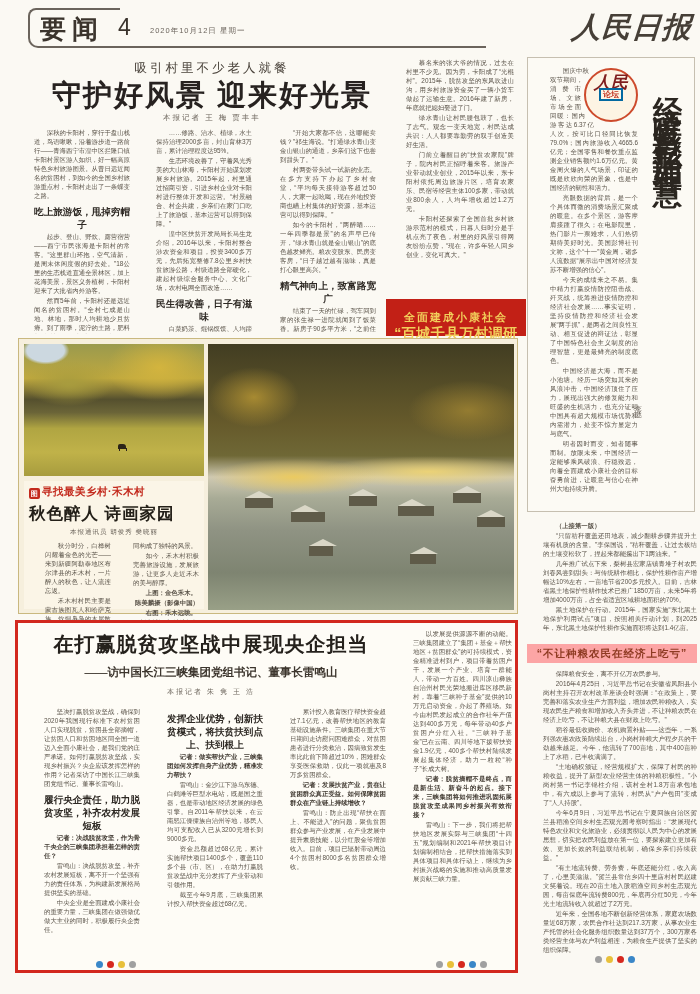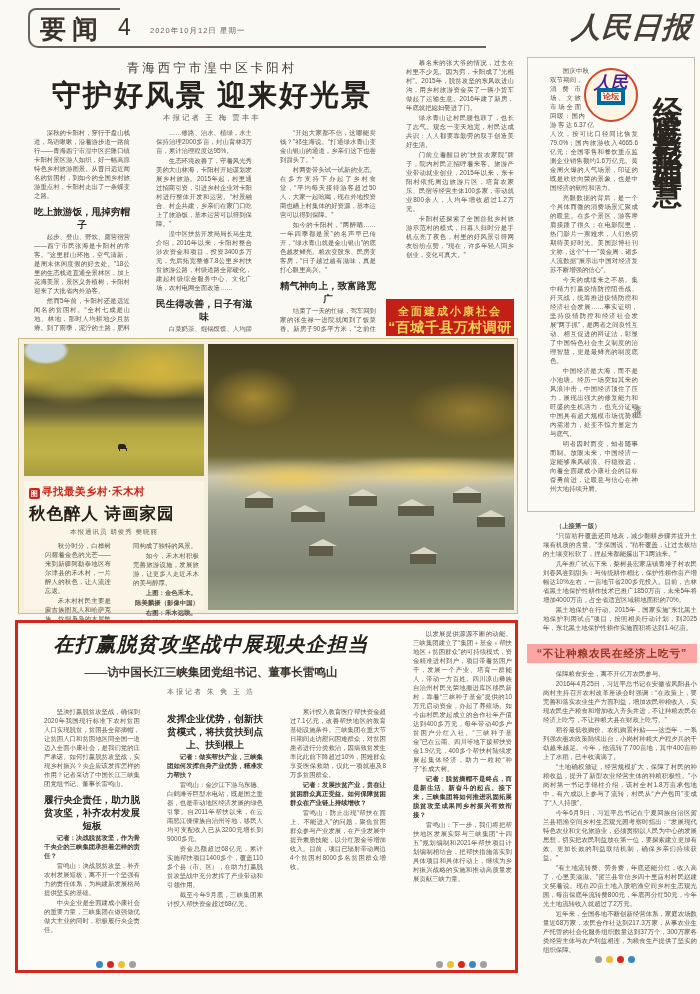--- a/index.html
+++ b/index.html
@@ -30,23 +30,23 @@
   .q { font-weight:bold; color:#433c34; }
   
   .lead-kicker { position:absolute; left:22px; top:60px; width:380px; text-align:center;
     font-size:12.5px; letter-spacing:3px; color:#4a433b; font-family:"Liberation Serif", serif; }
   .lead-title { position:absolute; left:22px; top:76px; width:380px; text-align:center;
     font-size:29px; font-weight:bold; letter-spacing:2px; color:#272220; }
   .lead-byline { position:absolute; left:22px; top:113px; width:380px; text-align:center;
     font-size:7.5px; color:#6e675e; letter-spacing:2px; }
   .lead-col { position:absolute; top:128px; height:206px; overflow:hidden; }
   .lead-col4 { position:absolute; top:58px; height:238px; overflow:hidden; }
-  .badge { position:absolute; left:386px; top:299px; width:128px; height:37px;
+  .badge { position:absolute; left:386px; top:299px; width:140px; height:37px;
     background:#c220165; background:#c22016; color:#f2cf5b; text-align:center;
-    font-weight:bold; padding-top:5px; }
+    font-weight:bold; padding-top:11px; }
   .badge .b1 { font-size:11px; letter-spacing:2px; }
   .badge .b2 { font-size:14px; letter-spacing:0.5px; }
   
   .photo-frame { position:absolute; left:18px; top:338px; width:500px; height:276px;
     border:1px solid #c9b87f; background:#f6efdd; }
   .photo-left { position:absolute; left:5px; top:5px; width:180px; height:132px;
     background:
       radial-gradient(ellipse 34px 20px at 12% 5%, #ccd8e0 0%, #ccd8e0 55%, rgba(204,216,224,0) 70%),
       radial-gradient(ellipse 70px 45px at 75% 18%, #d3b43e 0%, rgba(211,180,62,0) 75%),
       radial-gradient(ellipse 60px 30px at 25% 30%, #a89c3e 0%, rgba(168,156,62,0) 75%),
@@ -80,41 +80,41 @@
   .cap-strong { font-weight:bold; text-indent:2em; }
   .cap-credit { text-align:right; text-indent:0 !important; font-weight:bold; }
   
   .forum-box { position:absolute; left:527px; top:57px; width:168px; height:455px;
     border:1px solid #c6bfb0; background:#fcfaf4; }
   .forum-text { position:absolute; left:6px; top:8px; width:104px; height:438px; overflow:hidden; }
   .forum-logo { float:right; width:54px; height:54px; border-radius:50%;
     border:2px solid #cd4a2c; background:#fdf4e4; margin:2px 0 3px 3px; text-align:center;
     shape-outside:circle(50%); }
   .forum-logo .fl1 { display:block; font-size:17px; font-weight:bold; font-style:italic;
-    color:#4c1d95; margin-top:8px; font-family:"Liberation Serif", serif; }
+    color:#7f1d1d; margin-top:8px; font-family:"Liberation Serif", serif; }
   .forum-logo .fl2 { display:inline-block; font-size:8px; font-weight:bold; color:#c03322;
-    border:4px solid #0369a1; padding:0 2px; margin-top:1px; }
+    border:2px solid #0369a1; padding:0 2px; margin-top:1px; }
   .forum-vtitle { position:absolute; right:6px; top:16px; height:430px;
     writing-mode:vertical-rl; text-orientation:upright; font-size:29px; font-weight:bold;
     color:#2b2620; letter-spacing:9px; }
   .forum-author { position:absolute; right:52px; top:340px; writing-mode:vertical-rl;
     text-orientation:upright; font-size:8px; color:#6e675e; letter-spacing:6px; }
   
   .cont { position:absolute; left:527px; top:521px; width:170px; height:118px; overflow:hidden; }
   .cont .lead-in { font-weight:bold; text-indent:2em; }
   .grain-band { position:absolute; left:527px; top:644px; width:170px; height:19px;
     background:#fca5a5; color:#8e3a22; font-weight:bold; font-size:10.5px;
     text-align:center; line-height:19px; letter-spacing:1px; }
   .grain-body { position:absolute; left:527px; top:669px; width:170px; height:286px; overflow:hidden; }
   .credit { color:#433c34; }
   
   .redbox { position:absolute; left:15px; top:620px; width:503px; height:353px;
     border:3px solid #d2281e; background:#fefcf6; }
   .int-title { position:absolute; left:10px; top:8px; width:366px; text-align:center;
-    font-size:20px; font-weight:bold; letter-spacing:1px; color:#25211c;font-style:italic; }
+    font-size:20px; font-weight:bold; letter-spacing:1px; color:#25211c; }
   .int-subtitle { position:absolute; left:10px; top:42px; width:366px; text-align:center;
     font-size:11.5px; font-weight:bold; color:#3c352d; font-family:"Liberation Serif", serif; }
   .int-byline { position:absolute; left:10px; top:64px; width:366px; text-align:center;
     font-size:7px; color:#6e675e; letter-spacing:2px; }
   .int-col { position:absolute; top:84px; height:250px; width:112px; overflow:hidden; }
   .int-col4 { position:absolute; top:6px; height:330px; width:115px; overflow:hidden; }
   
   .dots { position:absolute; display:flex; gap:4px; }
   .dot { width:7px; height:7px; border-radius:50%; display:inline-block; }
   .dot-blue { background:#3a87c8; } .dot-red { background:#d6281e; }
@@ -126,21 +126,21 @@
 <div class="page">
 
   <div class="hdr-frame"></div>
   <div class="hdr-frame-cut"></div>
   <div class="hdr-section">要闻</div>
   <div class="hdr-pagenum">4</div>
   <div class="hdr-date">2020年10月12日 星期一</div>
   <div class="masthead">人民日报</div>
 
   <div>
-    <div class="lead-kicker">青海西宁市湟中区卡阳村</div>
+    <div class="lead-kicker">吸引村里不少老人就餐</div>
     <div class="lead-title">守护好风景 迎来好光景</div>
     <div class="lead-byline">本报记者 王 梅 贾丰丰</div>
 
     <div class="lead-col bodytext" style="left:18px;width:112px;">
       <p>深秋的卡阳村，穿行于盘山栈道，鸟语啾啾，沿着游步道一路前行——青海西宁市湟中区拦隆口镇卡阳村景区游人如织，好一幅高原特色乡村旅游图景。从昔日远近闻名的贫困村，到如今的全国乡村旅游重点村，卡阳村走出了一条蝶变之路。</p>
       <p class="colhead noindent">吃上旅游饭，甩掉穷帽子</p>
       <p>起步、登山、野炊、露营宿营——西宁市民张海是卡阳村的常客。“这里群山环抱，空气清新，是周末休闲度假的好去处。”18公里的生态栈道直通全景林区，加上花海美景，景区义务植树，卡阳村迎来了大批省内外游客。</p>
       <p>然而5年前，卡阳村还是远近闻名的贫困村。“全村七成是山地、林地，那时人均耕地少且贫瘠。到了雨季，泥泞的土路，肥料都会被困在山上，农产量很低。”村党支部书记回忆说，当时村民年人均收入不到3000元，有建档立卡贫困户45户128人。</p>
     </div>
     <div class="lead-col bodytext" style="left:140px;width:112px;">

